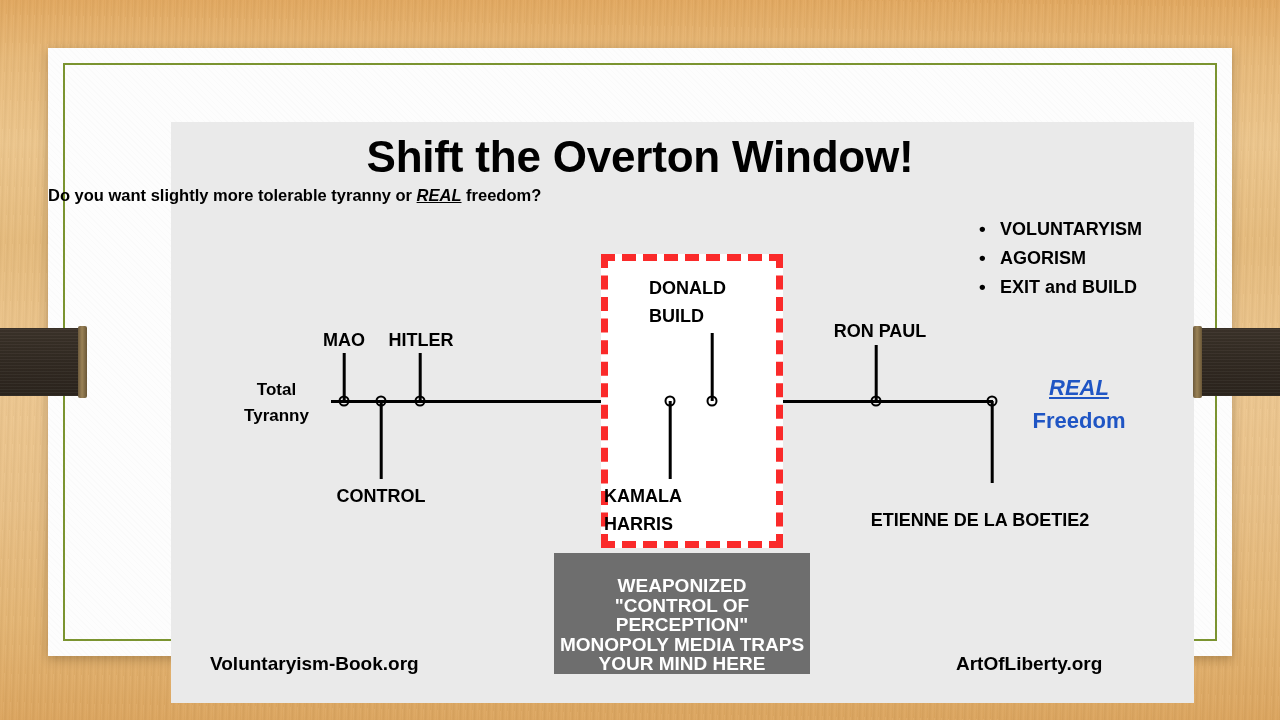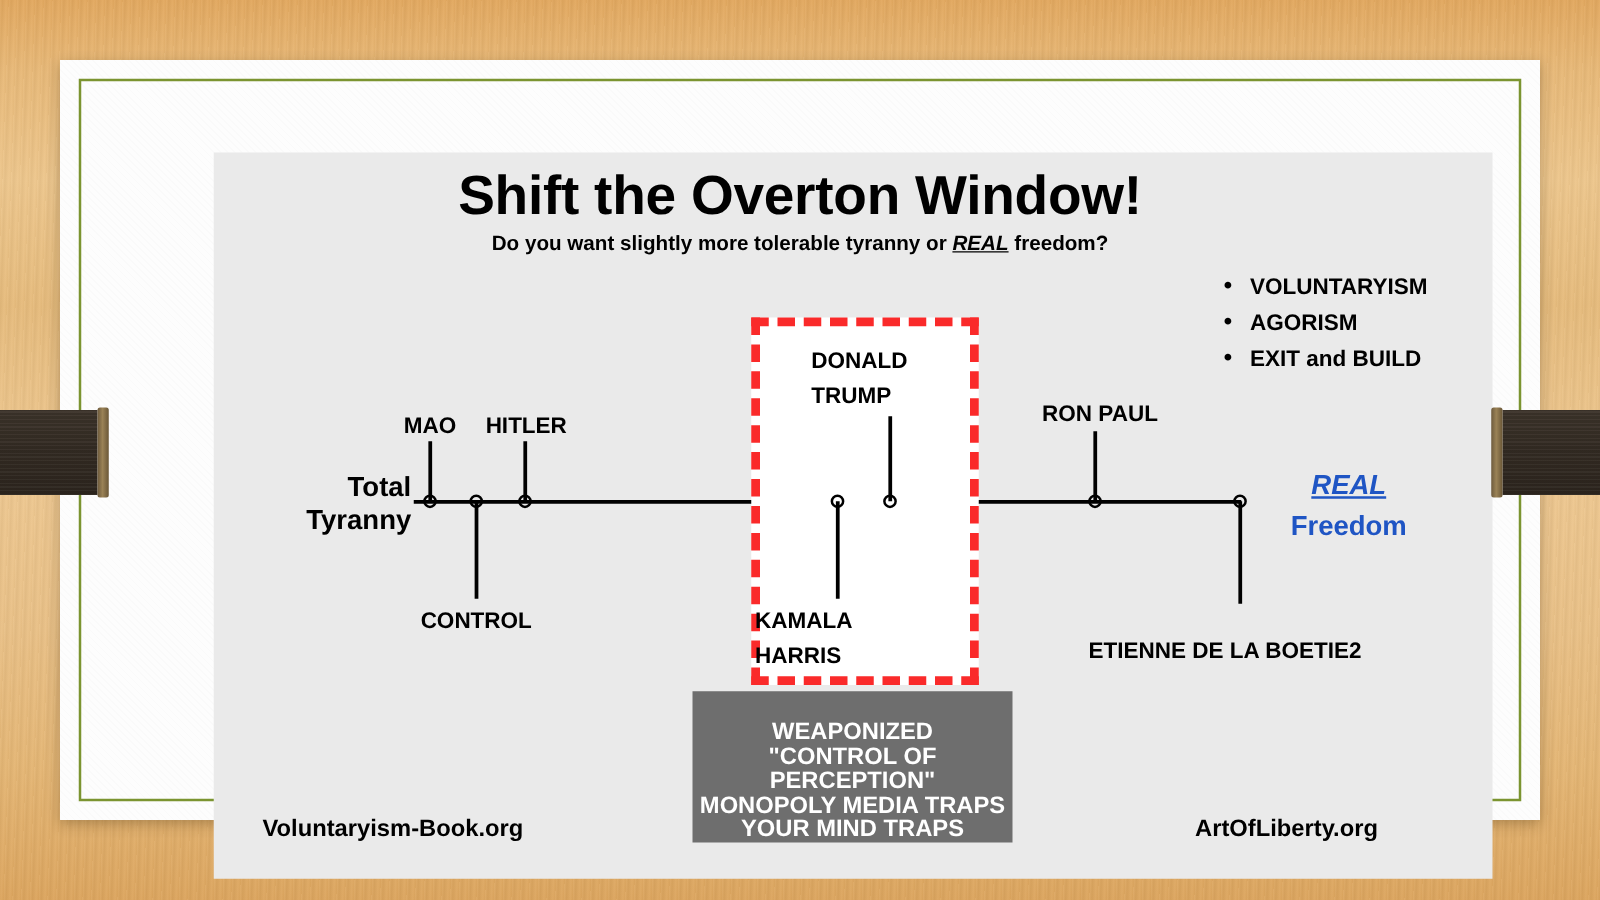--- a/index.html
+++ b/index.html
@@ -113,21 +113,20 @@
     text-align: center;
     font-size: 44px;
     font-weight: bold;
     color: #000;
     letter-spacing: -0.2px;
   }
   #subtitle {
     position: absolute;
     left: 0; right: 0;
     top: 138px;
-    text-align: center;
     font-size: 16.5px;
     font-weight: bold;
     color: #000;
   }
   #subtitle .em {
     font-style: italic;
     text-decoration: underline;
   }
 
   
@@ -185,22 +184,22 @@
     line-height: 28px;
     z-index: 5;
   }
 
   
   #tyranny-label {
     position: absolute;
     left: 176px;
     top: 329px;
     width: 105px;
-    text-align: right;
-    font-size: 22px;
+    text-align: center;
+    font-size: 17px;
     font-weight: bold;
     color: #000;
     line-height: 26px;
   }
   #freedom-label {
     position: absolute;
     left: 972px;
     top: 323px;
     width: 118px;
     text-align: center;
@@ -306,36 +305,36 @@
     <div class="stem" style="left:622px; top:353px; height:78px;"></div>
     <div class="name" style="left:616px; top:434px; width:120px;">
       <div>KAMALA</div>
       <div>HARRIS</div>
     </div>
 
     <div class="node" style="left:664px; top:353px;"></div>
     <div class="stem" style="left:664px; top:285px; height:68px;"></div>
     <div class="name" style="left:666px; top:226px; width:130px;">
       <div>DONALD</div>
-      <div>TRUMP</div>
+      <div>BUILD</div>
     </div>
 
     <div class="node" style="left:828px; top:353px;"></div>
     <div class="stem" style="left:828px; top:297px; height:56px;"></div>
     <div class="name" style="left:832px; top:269px;">RON PAUL</div>
 
     <div class="node" style="left:944px; top:353px;"></div>
     <div class="stem" style="left:944px; top:353px; height:82px;"></div>
     <div class="name" style="left:932px; top:458px;">ETIENNE DE LA BOETIE2</div>
 
     <div id="caption">
       <div>WEAPONIZED</div>
       <div>"CONTROL OF PERCEPTION"</div>
       <div>MONOPOLY MEDIA TRAPS</div>
-      <div>YOUR MIND TRAPS</div>
+      <div>YOUR MIND HERE</div>
     </div>
 
     <div class="footer" id="footer-left">Voluntaryism-Book.org</div>
     <div class="footer" id="footer-right">ArtOfLiberty.org</div>
   </div>
 
   <div class="strap left"></div>
   <div class="strap-cap left"></div>
   <div class="strap right"></div>
   <div class="strap-cap right"></div>

